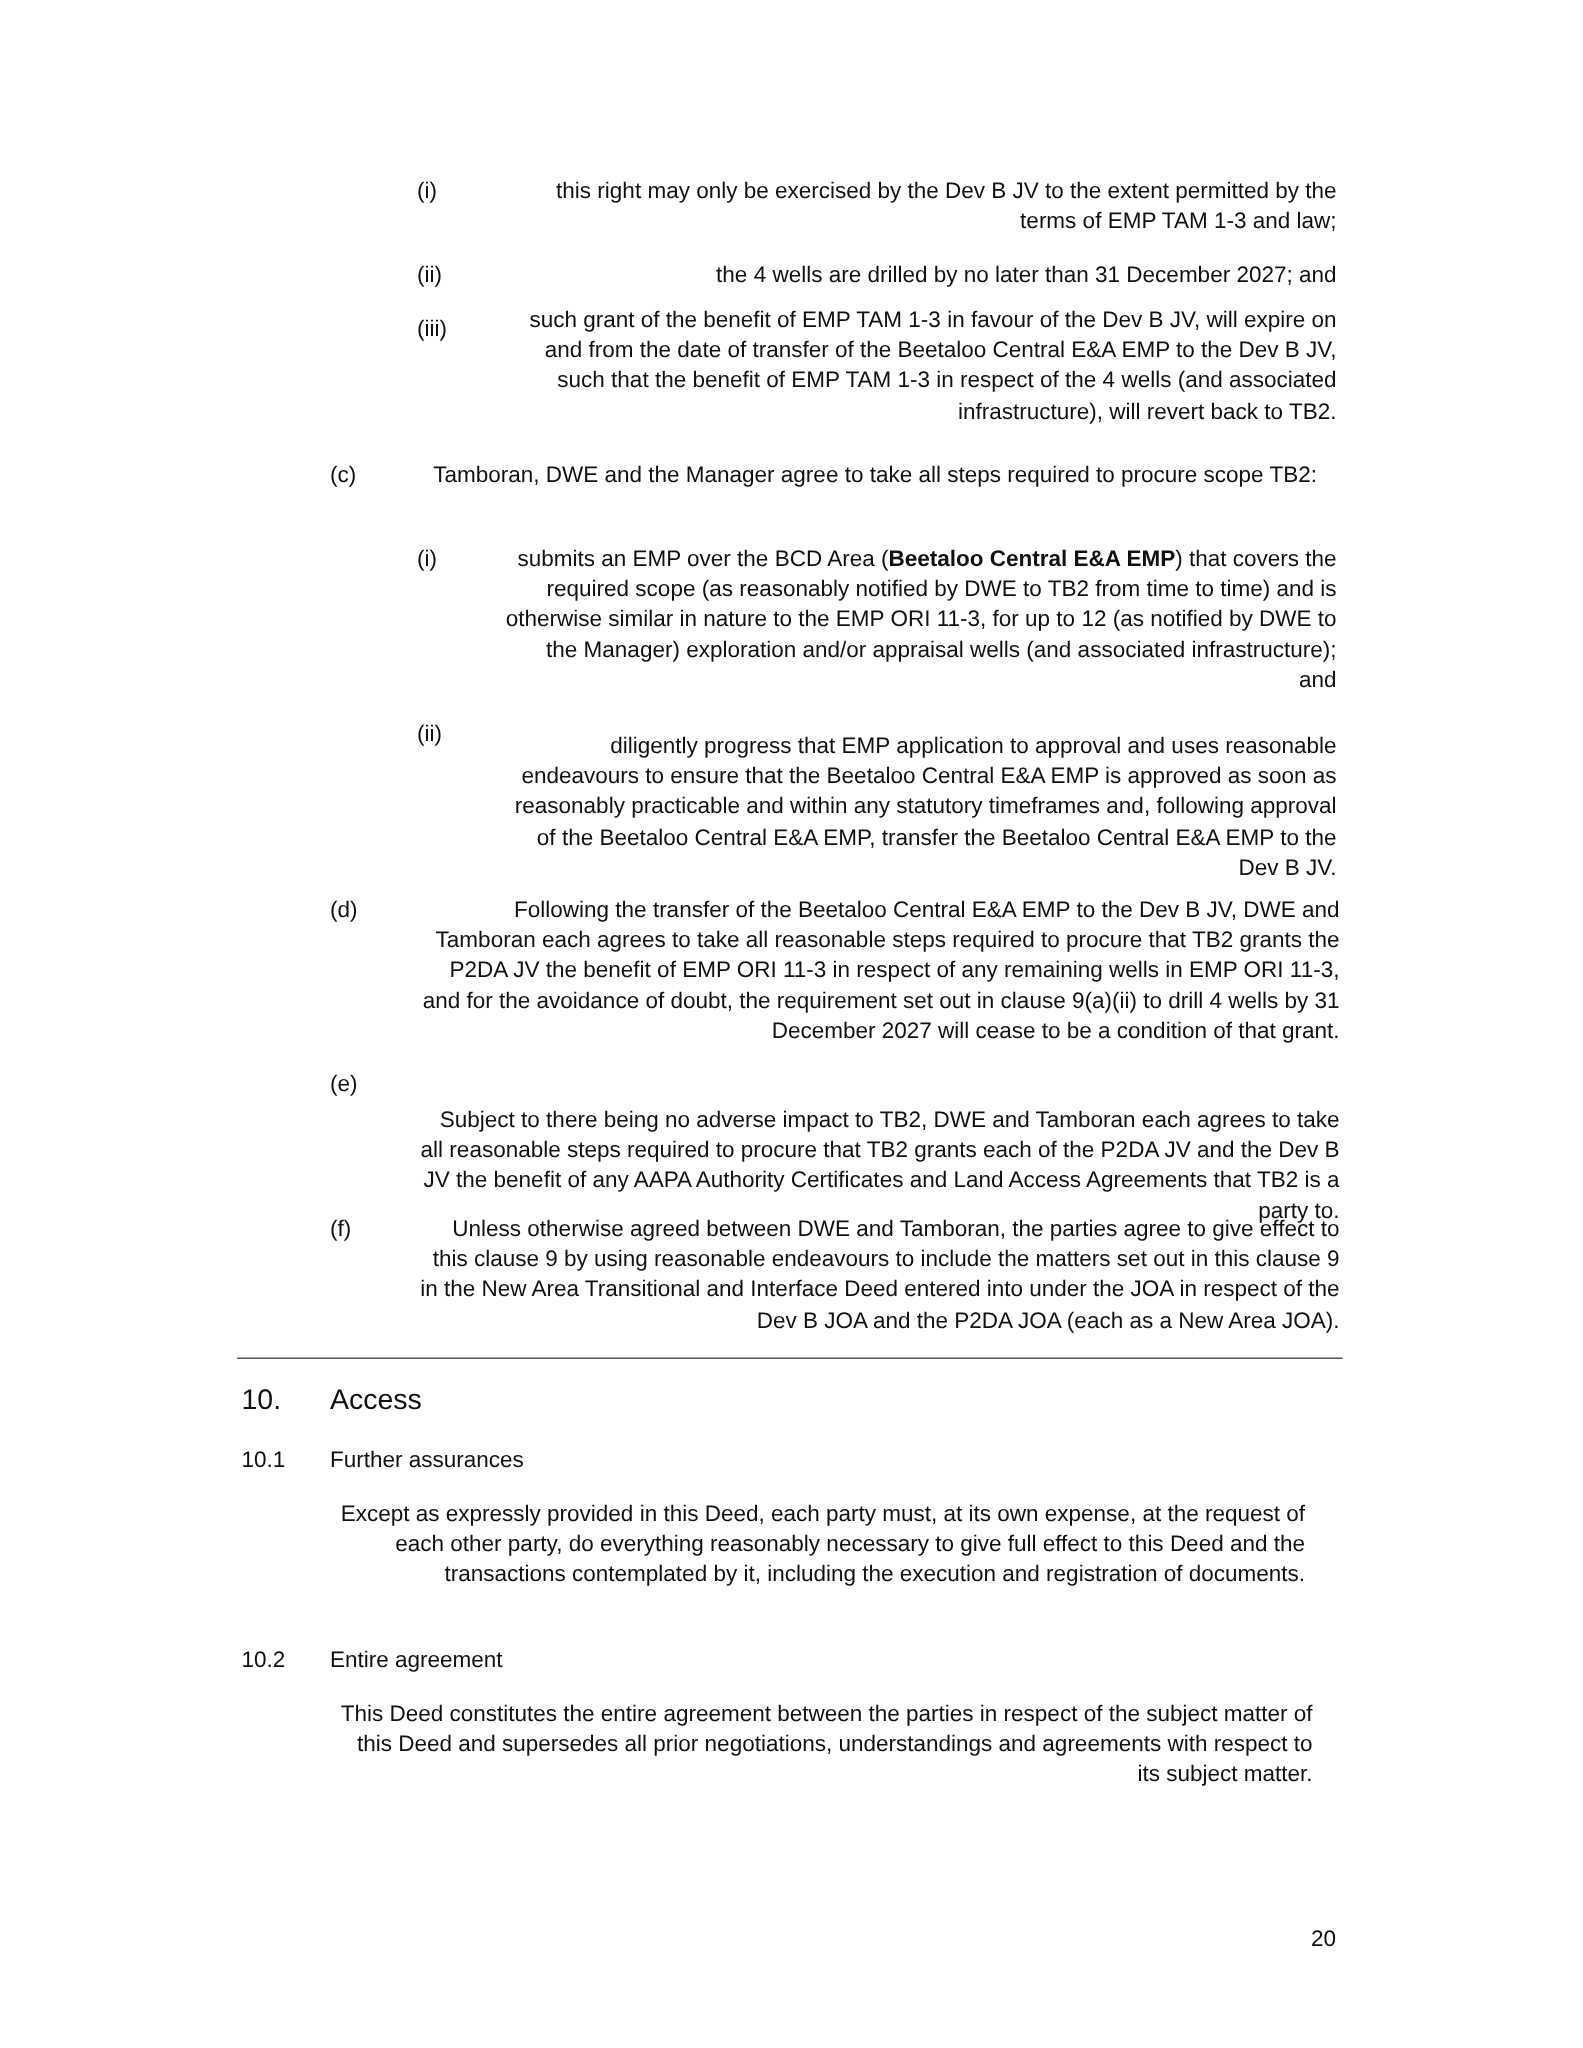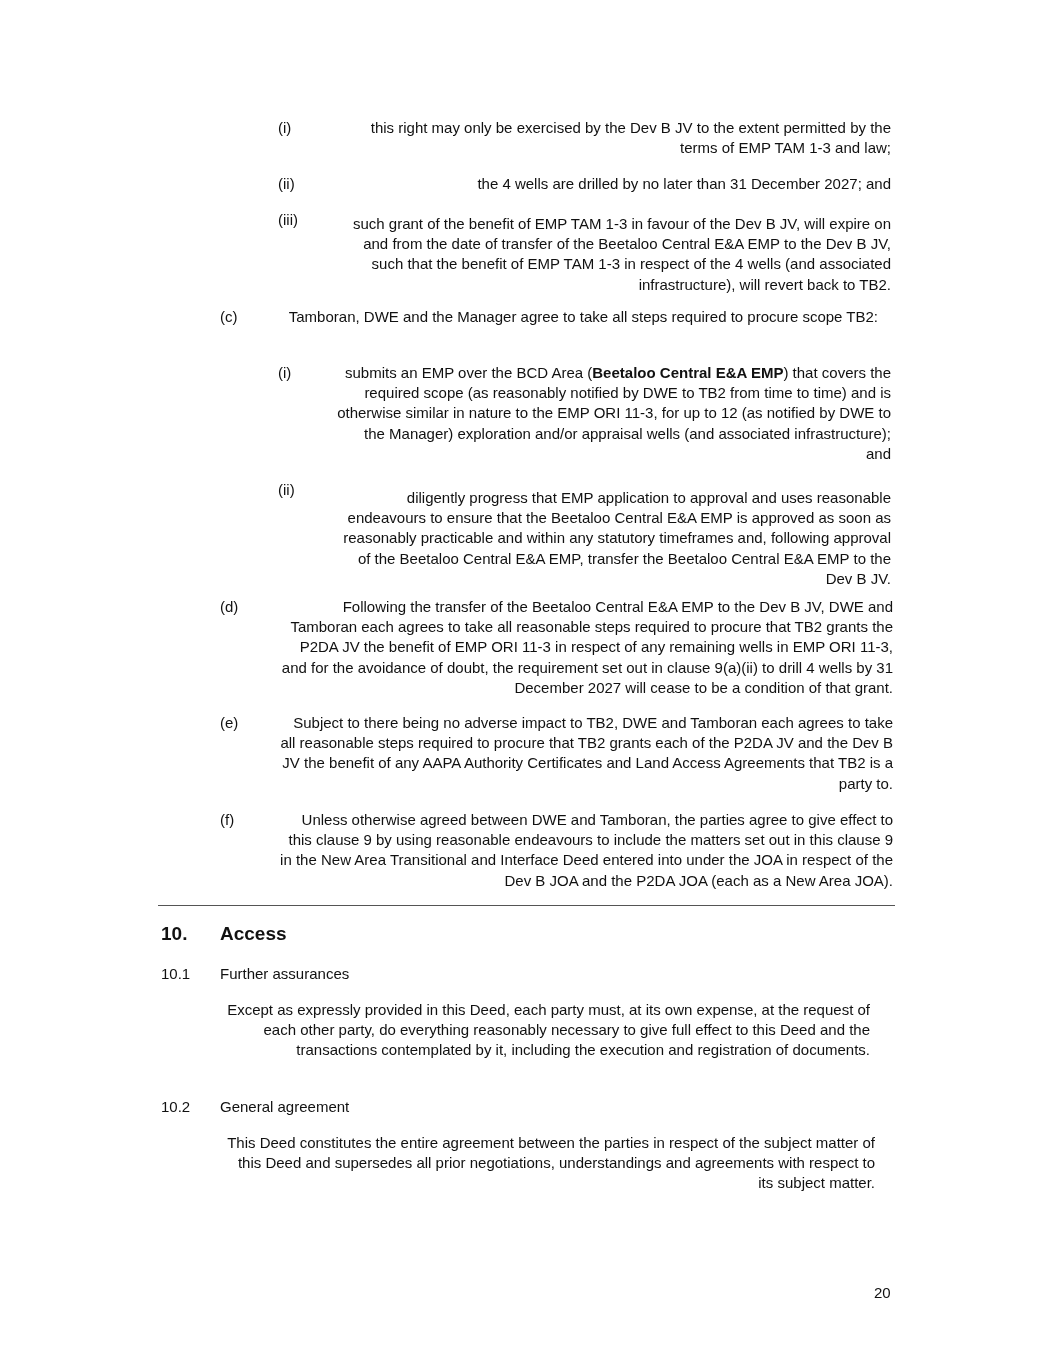--- a/index.html
+++ b/index.html
@@ -4,61 +4,61 @@
   <style>
     html, body { margin: 0; padding: 0; background: #ffffff; }
     body {
       width: 1055px; height: 1365px; position: relative; overflow: hidden;
       font-family: "Liberation Sans", sans-serif; color: #111111;
       font-size: 15px; line-height: 20.2px;
     }
     .label { position: absolute; }
     .text { position: absolute; text-align: right; }
     .rule { position: absolute; left: 158px; width: 737px; top: 905px; height: 0; border-top: 1.2px solid #555; }
-    .h1 { font-weight: bold; font-size: 19px; }
+    .h1 { font-weight: normal; font-size: 19px; }
     .h2 { font-weight: normal; }
     b { font-weight: bold; }
     .pagenum { position: absolute; left: 874px; top: 1283px; }
   </style>
 </head>
 <body>
 
 <span class="label" style="left:278px;top:118px">(i)</span>
 <div class="text" style="left:336px;top:118px;width:555px">this right may only be exercised by the Dev B JV to the extent permitted by the terms of EMP TAM 1-3 and law;</div>
 
 <span class="label" style="left:278px;top:174px">(ii)</span>
 <div class="text" style="left:336px;top:174px;width:555px">the 4 wells are drilled by no later than 31 December 2027; and</div>
 
 <span class="label" style="left:278px;top:210px">(iii)</span>
-<div class="text" style="left:336px;top:214px;width:555px">such grant of the benefit of EMP TAM 1-3 in favour of the Dev B JV, will expire on and from the date of transfer of the Beetaloo Central E&amp;A EMP to the Dev B JV, such that the benefit of EMP TAM 1-3 in respect of the 4 wells (and associated infrastructure), will revert back to TB2.</div>
+<div class="text" style="left:336px;top:204px;width:555px">such grant of the benefit of EMP TAM 1-3 in favour of the Dev B JV, will expire on and from the date of transfer of the Beetaloo Central E&amp;A EMP to the Dev B JV, such that the benefit of EMP TAM 1-3 in respect of the 4 wells (and associated infrastructure), will revert back to TB2.</div>
 
 <span class="label" style="left:220px;top:307px">(c)</span>
 <div class="text" style="left:278px;top:307px;width:600px">Tamboran, DWE and the Manager agree to take all steps required to procure scope TB2:</div>
 
 <span class="label" style="left:278px;top:363px">(i)</span>
 <div class="text" style="left:336px;top:363px;width:555px"><span>submits an EMP over the BCD Area (</span><b>Beetaloo Central E&amp;A EMP</b><span>) that covers the required scope (as reasonably notified by DWE to TB2 from time to time) and is otherwise similar in nature to the EMP ORI 11-3, for up to 12 (as notified by DWE to the Manager) exploration and/or appraisal wells (and associated infrastructure); and</span></div>
 
 <span class="label" style="left:278px;top:480px">(ii)</span>
 <div class="text" style="left:336px;top:488px;width:555px">diligently progress that EMP application to approval and uses reasonable endeavours to ensure that the Beetaloo Central E&amp;A EMP is approved as soon as reasonably practicable and within any statutory timeframes and, following approval of the Beetaloo Central E&amp;A EMP, transfer the Beetaloo Central E&amp;A EMP to the Dev B JV.</div>
 
 <span class="label" style="left:220px;top:597px">(d)</span>
 <div class="text" style="left:278px;top:597px;width:615px">Following the transfer of the Beetaloo Central E&amp;A EMP to the Dev B JV, DWE and Tamboran each agrees to take all reasonable steps required to procure that TB2 grants the P2DA JV the benefit of EMP ORI 11-3 in respect of any remaining wells in EMP ORI 11-3, and for the avoidance of doubt, the requirement set out in clause 9(a)(ii) to drill 4 wells by 31 December 2027 will cease to be a condition of that grant.</div>
 
 <span class="label" style="left:220px;top:713px">(e)</span>
-<div class="text" style="left:278px;top:713px;width:615px">Subject to there being no adverse impact to TB2, DWE and Tamboran each agrees to take all reasonable steps required to procure that TB2 grants each of the P2DA JV and the Dev B JV the benefit of any AAPA Authority Certificates and Land Access Agreements that TB2 is a party to.</div>
+<div class="text" style="left:278px;top:737px;width:615px">Subject to there being no adverse impact to TB2, DWE and Tamboran each agrees to take all reasonable steps required to procure that TB2 grants each of the P2DA JV and the Dev B JV the benefit of any AAPA Authority Certificates and Land Access Agreements that TB2 is a party to.</div>
 
 <span class="label" style="left:220px;top:810px">(f)</span>
 <div class="text" style="left:278px;top:810px;width:615px">Unless otherwise agreed between DWE and Tamboran, the parties agree to give effect to this clause 9 by using reasonable endeavours to include the matters set out in this clause 9 in the New Area Transitional and Interface Deed entered into under the JOA in respect of the Dev B JOA and the P2DA JOA (each as a New Area JOA).</div>
 
 <div class="rule"></div>
 
 <span class="label h1" style="left:161px;top:924px">10.</span>
 <span class="label h1" style="left:220px;top:924px">Access</span>
 
 <span class="label h2" style="left:161px;top:964px">10.1</span>
 <span class="label h2" style="left:220px;top:964px">Further assurances</span>
 <div class="text" style="left:220px;top:1000px;width:650px">Except as expressly provided in this Deed, each party must, at its own expense, at the request of each other party, do everything reasonably necessary to give full effect to this Deed and the transactions contemplated by it, including the execution and registration of documents.</div>
 
 <span class="label h2" style="left:161px;top:1097px">10.2</span>
-<span class="label h2" style="left:220px;top:1097px">General agreement</span>
+<span class="label h2" style="left:220px;top:1097px">Entire agreement</span>
 <div class="text" style="left:220px;top:1133px;width:655px">This Deed constitutes the entire agreement between the parties in respect of the subject matter of this Deed and supersedes all prior negotiations, understandings and agreements with respect to its subject matter.</div>
 
 <span class="pagenum">20</span>
 
 </body></html>

